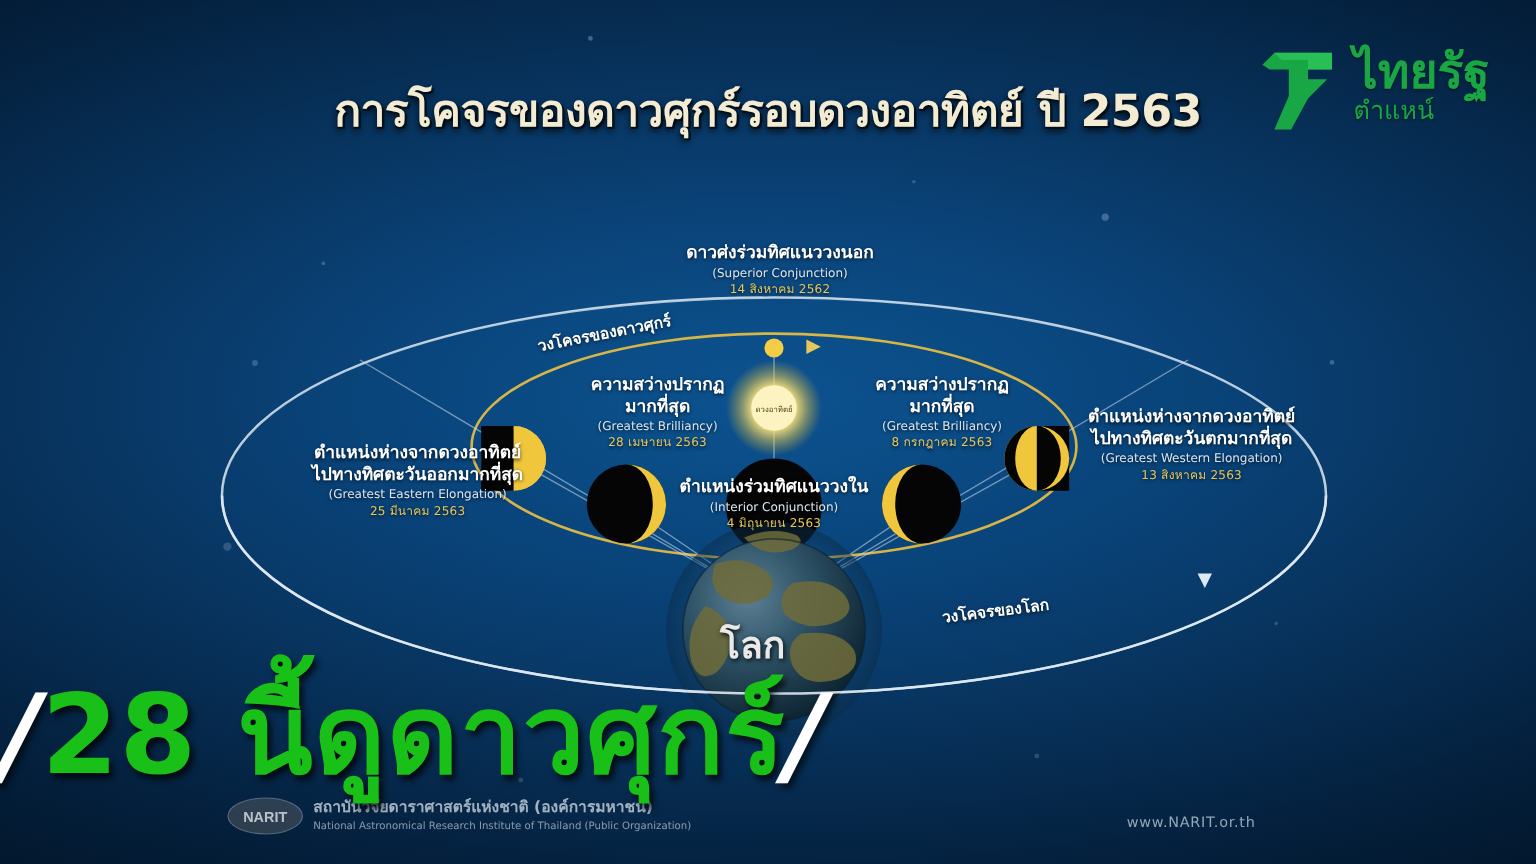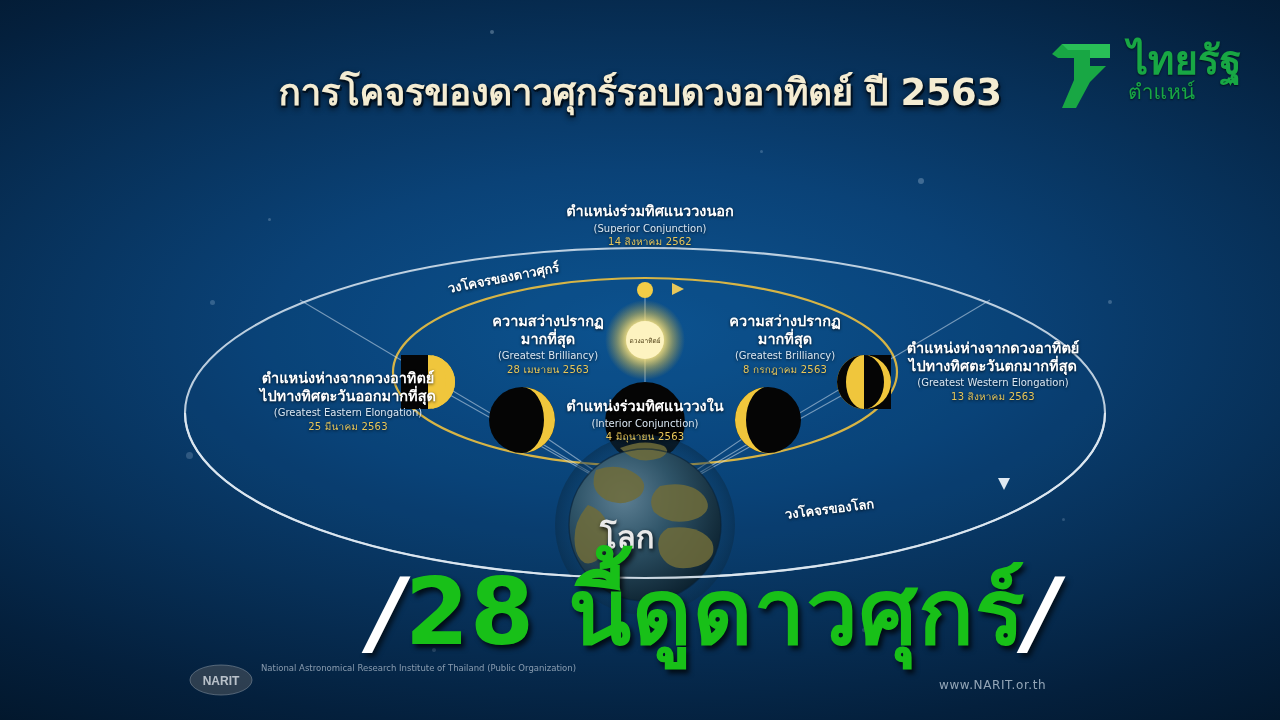--- a/index.html
+++ b/index.html
@@ -185,21 +185,21 @@
     opacity: .8;
     letter-spacing: .6px;
   }
 
   
   .caption {
     position: absolute;
     left: 0;
     top: 538px;
     width: 1060px;
-    text-align: right;
+    text-align: left;
     white-space: nowrap;
     pointer-events: none;
   }
   .caption span {
     font-size: 92px;
     font-weight: bold;
     color: #18c018;
     text-shadow: 3px 4px 5px rgba(0,0,0,.75);
     letter-spacing: 1px;
   }
@@ -322,21 +322,21 @@
       <path d="M660 486 q30 -6 44 10 q10 14 -6 22 q-26 10 -44 -6 q-8 -14 6 -26 z"></path>
       <path d="M668 528 q32 -4 44 14 q6 16 -14 24 q-28 8 -38 -12 q-6 -18 8 -26 z"></path>
       <path d="M620 448 q24 -10 44 -2 q8 6 -4 12 q-24 8 -40 -10 z"></path>
     </g>
     <circle cx="645" cy="525" r="76" fill="none" stroke="#0a2236" stroke-width="1.4" opacity=".6"></circle>
 
     <path d="M185 413 A460 165 0 0 0 1105 413" fill="none" stroke="#dfe9f2" stroke-width="2.1" opacity=".9"></path>
   </svg>
 
   <div class="lbl" style="left:520px;top:203px;width:260px;">
-    <span class="th">ตำแหน่งร่วมทิศแนววงนอก</span>
+    <span class="th">ดาวศ่งร่วมทิศแนววงนอก</span>
     <span class="en">(Superior Conjunction)</span>
     <span class="dt">14 สิงหาคม 2562</span>
   </div>
 
   <div class="lbl" style="left:218px;top:370px;width:260px;">
     <span class="th">ตำแหน่งห่างจากดวงอาทิตย์</span>
     <span class="th">ไปทางทิศตะวันออกมากที่สุด</span>
     <span class="en">(Greatest Eastern Elongation)</span>
     <span class="dt">25 มีนาคม 2563</span>
   </div>
@@ -374,20 +374,21 @@
   <div class="sun-lbl" style="left:615px;top:336px;">ดวงอาทิตย์</div>
   <div class="earth-lbl" style="left:600px;top:512px;">โลก</div>
 
   <div class="narit">
     <svg class="narit-mark" viewBox="0 0 66 36">
       <ellipse cx="33" cy="18" rx="31" ry="15" fill="#6b6b6b" opacity=".55"></ellipse>
       <ellipse cx="33" cy="18" rx="31" ry="15" fill="none" stroke="#9aa3ab" stroke-width="1" opacity=".7"></ellipse>
       <text x="33" y="23" font-size="12" font-family="Liberation Sans, sans-serif" font-weight="bold" fill="#ffffff" text-anchor="middle">NARIT</text>
     </svg>
     <div class="narit-txt">
+      <div class="n1">สถาบันวิจัยดาราศาสตร์แห่งชาติ (องค์การมหาชน)</div>
       <div class="n2">National Astronomical Research Institute of Thailand (Public Organization)</div>
     </div>
   </div>
 
   <div class="site-url">www.NARIT.or.th</div>
 
   <div class="caption">
     <span class="slash">/</span><span>28 นี้ดูดาวศุกร์</span><span class="slash">/</span>
   </div>
 

